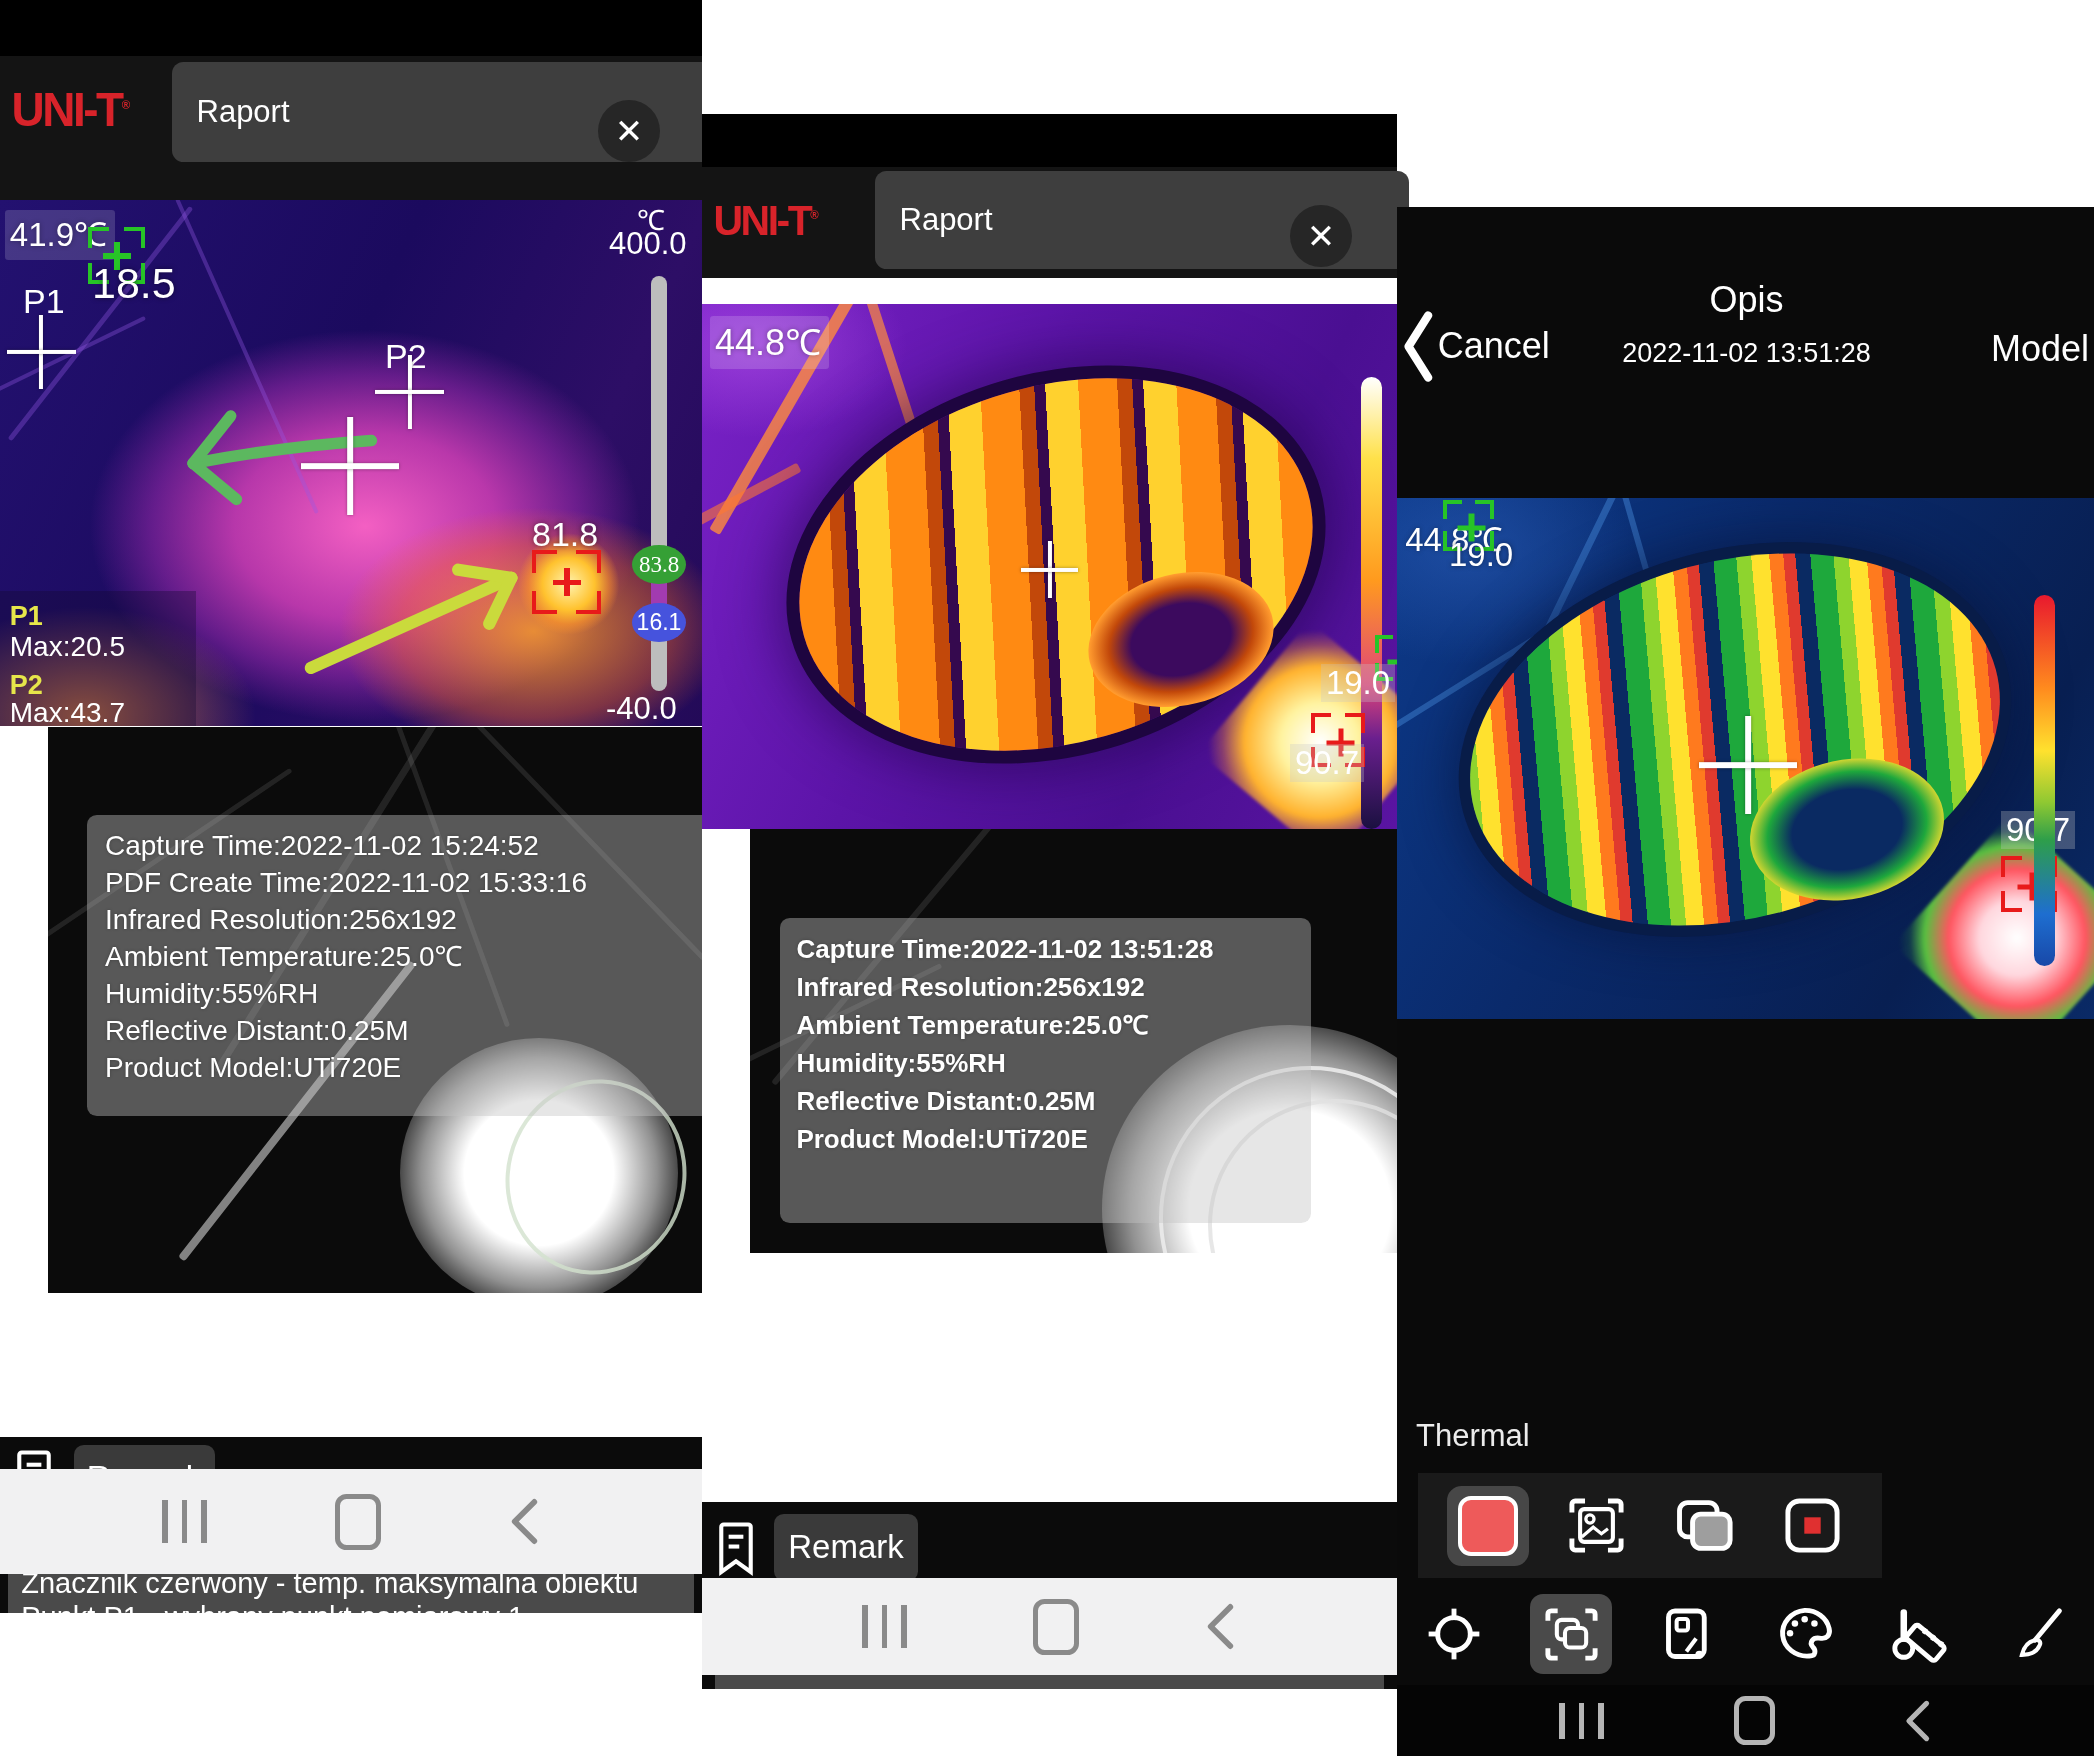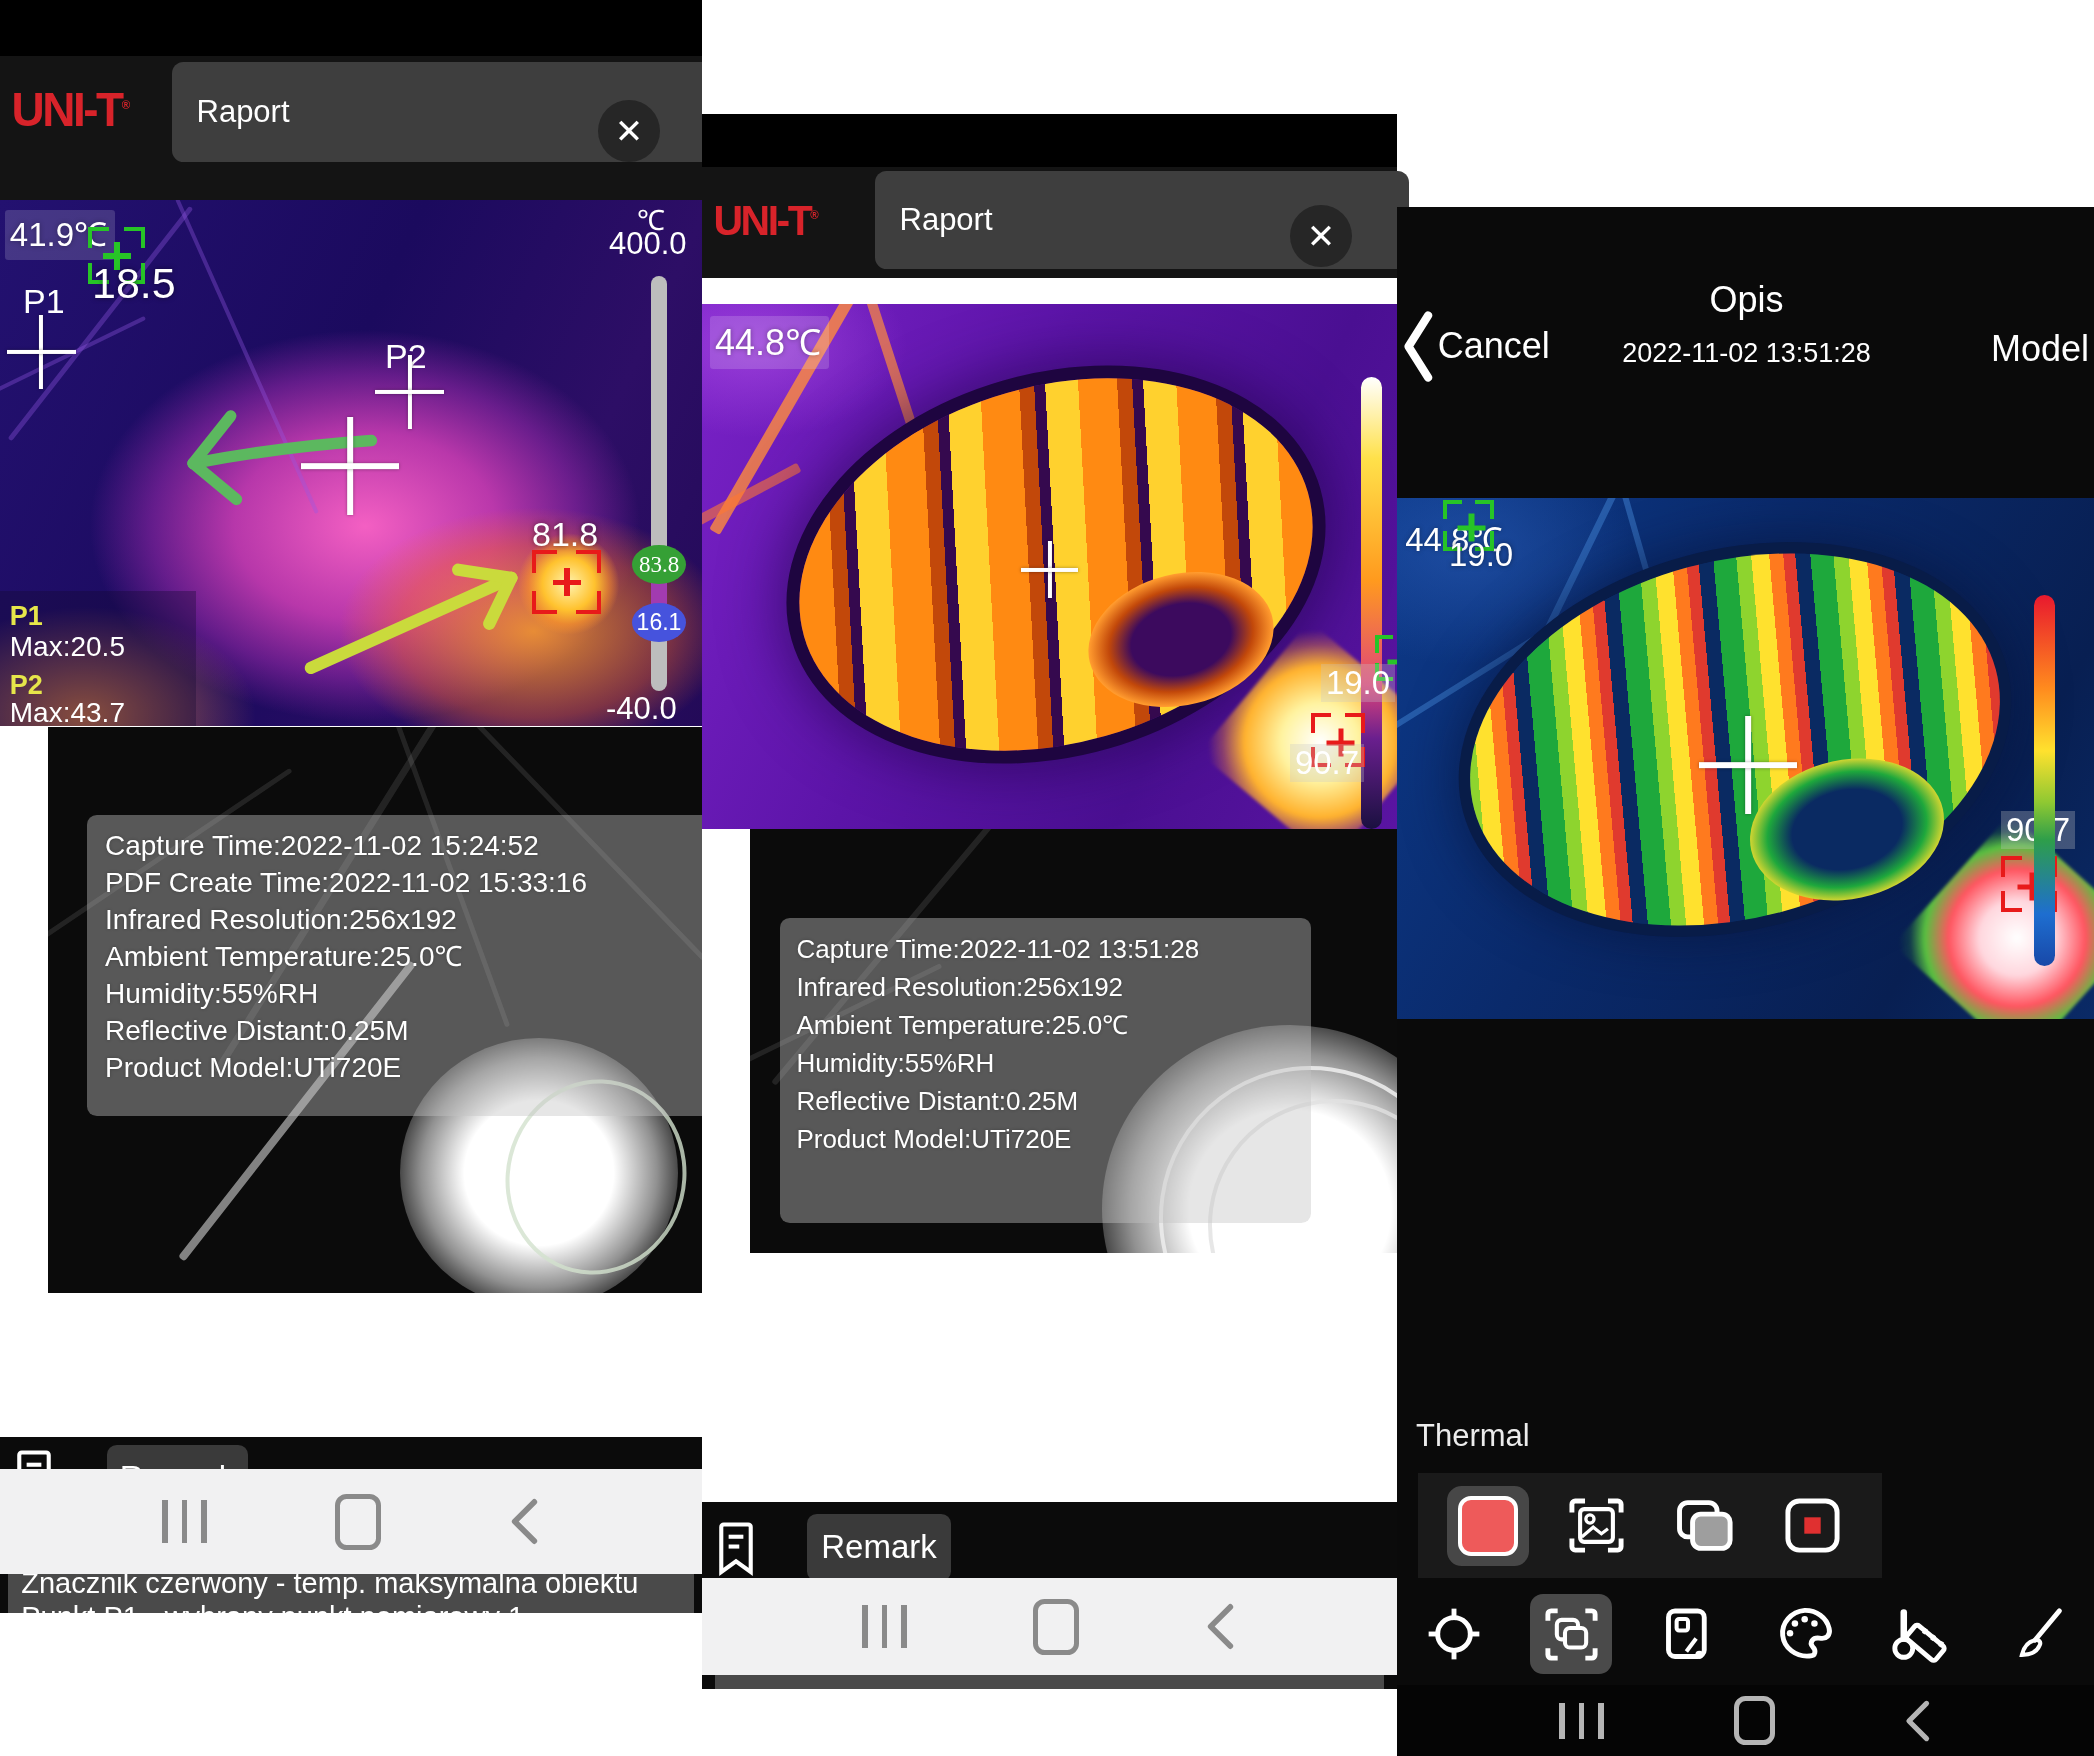--- a/index.html
+++ b/index.html
@@ -101,21 +101,21 @@
   .glow{position:absolute;border-radius:50%;background:radial-gradient(#ffffff,#ffffff 38%,rgba(255,255,255,.55) 60%,rgba(255,255,255,0) 80%);}
   .ring{position:absolute;border:4.9px solid rgba(255,255,255,.9);border-radius:50%;}
 
   .infocard{position:absolute;background:rgba(195,195,195,.42);border-radius:9.8px;color:#fff;
      text-shadow:0 0 3.3px rgba(0,0,0,.3);}
   .infocard div{white-space:nowrap;}
 
   
   .remark-sec{background:#0b0b0b;position:relative;overflow:hidden;}
   .remark-pill{background:#3a3a3a;border-radius:9.8px;color:#fff;display:flex;align-items:center;
-     justify-content:center;margin-left:33px;}
+     justify-content:center;}
   .remark-box{background:#4a4a4a;border-radius:8.2px;color:#fff;}
   .caret{display:inline-block;width:3.3px;height:34px;background:#18a29a;vertical-align:-6.5px;margin-left:1.6px;}
 
   
   .navbar{display:flex;align-items:center;justify-content:space-around;padding:0 98px;box-sizing:border-box;}
   .nav-light{background:#f1f1f2;}
   .nav-dark{background:#050505;}
   .nv-recents{width:46px;height:43px;background:repeating-linear-gradient(90deg,currentColor 0 5.7px,transparent 5.7px 19.6px);}
   .nv-home{width:36px;height:46px;border:5.7px solid currentColor;border-radius:11.5px;}
   .nv-ico{color:#8a8a8a;}
@@ -301,21 +301,21 @@
       <div class="bracket red" style="left:609px;top:409px;width:54px;height:54px;">
         <i class="c c1"></i>
           <i class="c c2"></i>
           <i class="c c3"></i>
           <i class="c c4"></i>
           <i class="plus" style="width:23px;height:23px;"></i>
       </div>
       <div class="abs txt" style="left:588px;top:440px;font-size:33px;background:rgba(200,200,200,.3);padding:0 4.9px;">90.7</div>
     </div>
 
-    <div class="abs photo" style="left:0;top:829px;width:695px;height:424px;">
+    <div class="abs photo" style="left:0;top:829px;width:695px;height:424px;font-weight:bold;">
       <div class="streak" style="left:131px;top:-49px;width:5.7px;height:344px;transform:rotate(40deg);"></div>
       <div class="streak" style="left:49px;top:49px;width:4.9px;height:311px;transform:rotate(64deg);"></div>
       <div class="streak" style="left:98px;top:442px;width:6.5px;height:213px;transform:rotate(-38deg);background:rgba(200,200,200,.35);"></div>
       <div class="glow" style="left:352px;top:196px;width:376px;height:368px;"></div>
       <div class="ring" style="left:409px;top:237px;width:295px;height:295px;transform:rotate(8deg);border-color:rgba(235,235,235,.9);"></div>
       <div class="ring" style="left:458px;top:270px;width:245px;height:245px;transform:rotate(8deg);border-color:rgba(225,225,225,.8);"></div>
 
       <div class="infocard" style="left:30px;top:89px;width:498px;height:282px;padding:11.5px 16.4px;font-size:26px;line-height:38px;">
         <div>Capture Time:2022-11-02 13:51:28</div>
         <div>Infrared Resolution:256x192</div>

